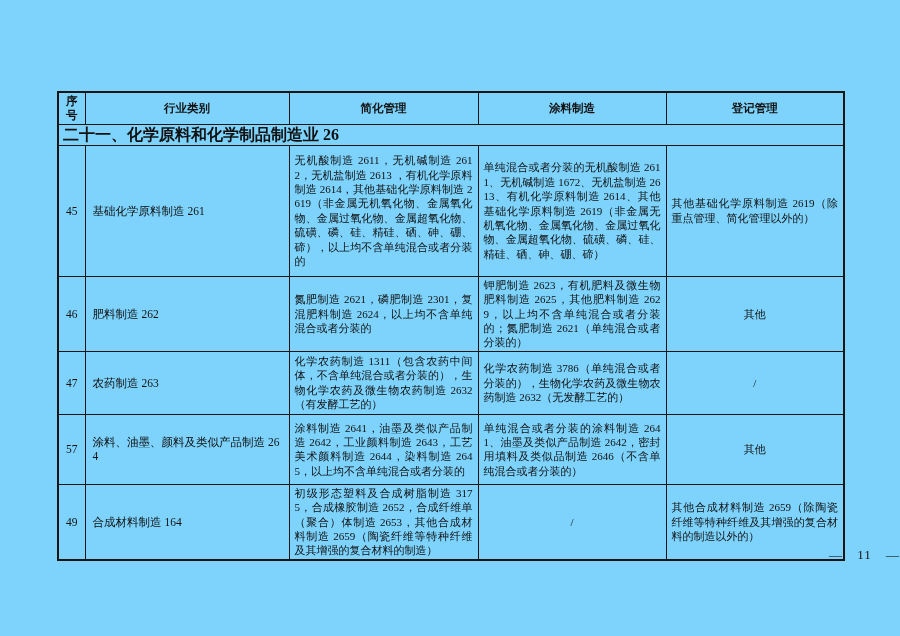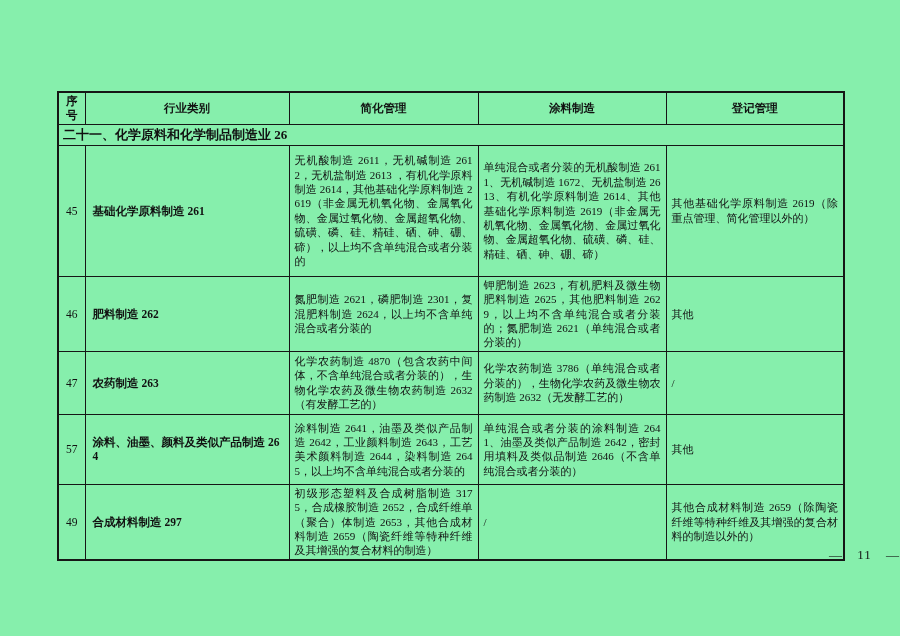--- a/index.html
+++ b/index.html
@@ -2,21 +2,21 @@
 <html><head>
 <meta charset="utf-8">
 <style>
   html, body { margin: 0; padding: 0; }
   body {
     width: 900px; height: 636px;
     background: #ffffff;
     font-family: "Liberation Serif", "DejaVu Serif", serif;
     color: #111111;
   }
-  .page { position: relative; width: 900px; height: 636px; overflow: hidden; background: #86efac; }
+  .page { position: relative; width: 900px; height: 636px; overflow: hidden; background: #7dd3fc; }
 
   table.doc-table {
     position: absolute;
     left: 57px; top: 91px;
     width: 786px;
     border-collapse: collapse;
     table-layout: fixed;
     border: 2px solid #161616;
   }
   .doc-table th, .doc-table td {
@@ -30,29 +30,29 @@
   }
   .doc-table th {
     font-size: 11.5px;
     font-weight: 600;
     text-align: center;
     height: 22px;
     padding: 1px 2px;
   }
   tr.section-row td {
     font-weight: bold;
-    font-size: 13px;
+    font-size: 16px;
     height: 18px;
     padding-left: 4px;
     text-align: left;
   }
   td.c-no   { text-align: center; font-size: 11.5px; font-family: Liberation Serif, serif; }
-  td.c-cat  { text-align: left; font-size: 11.5px; padding-left: 7px; font-weight: bold; }
+  td.c-cat  { text-align: left; font-size: 11.5px; padding-left: 7px; }
   td.just   { text-align: justify; }
-  td.center { text-align: left; }
+  td.center { text-align: center; }
   tr.r45 td { height: 128px; }
   tr.r46 td { height: 66px; }
   tr.r47 td { height: 60px; }
   tr.r48 td { height: 67px; }
   tr.r49 td { height: 68px; }
 
   .footer {
     position: absolute;
     left: 0; right: 0;
     top: 547px;
@@ -102,36 +102,36 @@
         <td class="c-no">46</td>
         <td class="c-cat">肥料制造 262</td>
         <td class="just">氮肥制造 2621，磷肥制造 2301，复混肥料制造 2624，以上均不含单纯混合或者分装的</td>
         <td class="just">钾肥制造 2623，有机肥料及微生物肥料制造 2625，其他肥料制造 2629，以上均不含单纯混合或者分装的；氮肥制造 2621（单纯混合或者分装的）</td>
         <td class="center">其他</td>
       </tr>
 
       <tr class="r47">
         <td class="c-no">47</td>
         <td class="c-cat">农药制造 263</td>
-        <td class="just">化学农药制造 4870（包含农药中间体，不含单纯混合或者分装的），生物化学农药及微生物农药制造 2632（有发酵工艺的）</td>
+        <td class="just">化学农药制造 1311（包含农药中间体，不含单纯混合或者分装的），生物化学农药及微生物农药制造 2632（有发酵工艺的）</td>
         <td class="just">化学农药制造 3786（单纯混合或者分装的），生物化学农药及微生物农药制造 2632（无发酵工艺的）</td>
         <td class="center">/</td>
       </tr>
 
       <tr class="r48">
         <td class="c-no">57</td>
         <td class="c-cat">涂料、油墨、颜料及类似产品制造 264</td>
         <td class="just">涂料制造 2641，油墨及类似产品制造 2642，工业颜料制造 2643，工艺美术颜料制造 2644，染料制造 2645，以上均不含单纯混合或者分装的</td>
         <td class="just">单纯混合或者分装的涂料制造 2641、油墨及类似产品制造 2642，密封用填料及类似品制造 2646（不含单纯混合或者分装的）</td>
         <td class="center">其他</td>
       </tr>
 
       <tr class="r49">
         <td class="c-no">49</td>
-        <td class="c-cat">合成材料制造 297</td>
+        <td class="c-cat">合成材料制造 164</td>
         <td class="just">初级形态塑料及合成树脂制造 3175，合成橡胶制造 2652，合成纤维单（聚合）体制造 2653，其他合成材料制造 2659（陶瓷纤维等特种纤维及其增强的复合材料的制造）</td>
         <td class="center">/</td>
         <td class="just">其他合成材料制造 2659（除陶瓷纤维等特种纤维及其增强的复合材料的制造以外的）</td>
       </tr>
     </tbody>
   </table>
 
   <div class="footer">— 11 —</div>
 </div>
 

